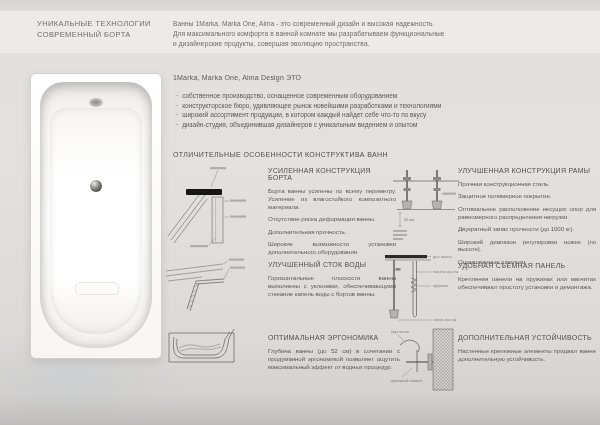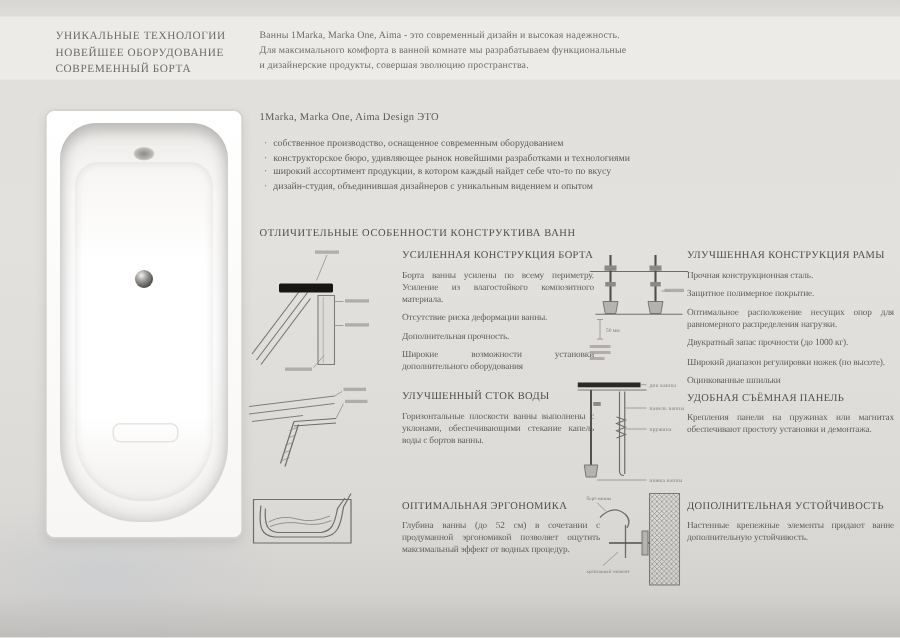--- a/index.html
+++ b/index.html
@@ -1,19 +1,19 @@
 <!DOCTYPE html>
 <html><head>
 <meta charset="utf-8">
 <style>
   html,body{margin:0;padding:0;}
   .page{
     position:relative;width:600px;height:425px;overflow:hidden;
     background:linear-gradient(180deg,#d8d6d3 0%,#e2e0dd 4%,#e3e1de 40%,#dcdad7 80%,#d4d2cf 93%,#bfbdba 100%);
-    font-family:Liberation Serif, serif;color:#55534f;
+    font-family:Liberation Sans, sans-serif;color:#55534f;
   }
   .abs{position:absolute;}
   .band-header{left:0;top:11px;width:600px;height:42px;background:#ecebe8;}
   .blue-tint{left:0;top:320px;width:200px;height:110px;
     background:radial-gradient(ellipse at 70px 60px,rgba(170,182,200,0.22),rgba(170,182,200,0) 65%);}
   .tagline{left:37px;top:18px;font-size:7.5px;line-height:11px;letter-spacing:0.4px;color:#6e6c69;}
   .intro{left:173px;top:19px;font-size:6.6px;line-height:9.8px;color:#6e6c69;letter-spacing:0.1px;}
   .tub{left:30px;top:73px;width:130px;height:284px;background:linear-gradient(180deg,#ffffff,#f7f6f4);
     border:1px solid #d2d0cd;border-radius:6px;box-shadow:0 3px 8px rgba(60,58,55,0.12);}
   .basin{position:absolute;left:9px;right:9px;top:8px;bottom:10px;border-radius:24px 24px 52px 52px;
@@ -42,21 +42,20 @@
 </head>
 <body>
 
 <div class="page">
 
   <div class="abs band-header"></div>
   <div class="abs blue-tint"></div>
 
   <div class="abs tagline">
     <div>УНИКАЛЬНЫЕ ТЕХНОЛОГИИ</div>
-    <div>НОВЕЙШЕЕ ОБОРУДОВАНИЕ</div>
     <div>СОВРЕМЕННЫЙ БОРТА</div>
   </div>
 
   <div class="abs intro">
     <div>Ванны 1Marka, Marka One, Aima - это современный дизайн и высокая надежность.</div>
     <div>Для максимального комфорта в ванной комнате мы разрабатываем функциональные</div>
     <div>и дизайнерские продукты, совершая эволюцию пространства.</div>
   </div>
 
   <div class="abs tub">

